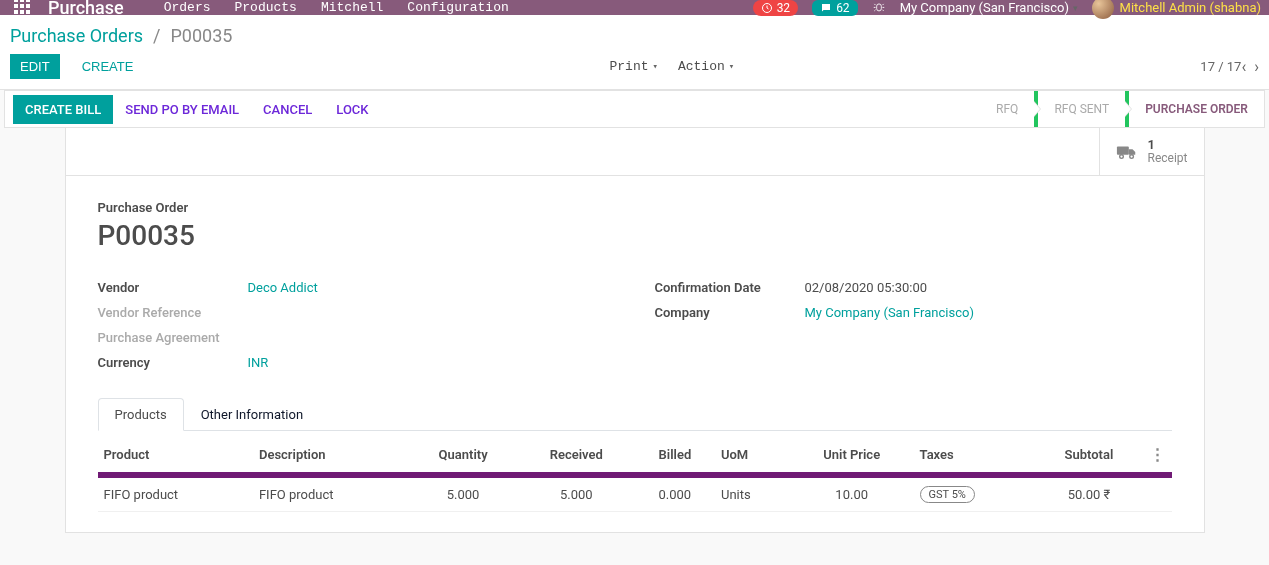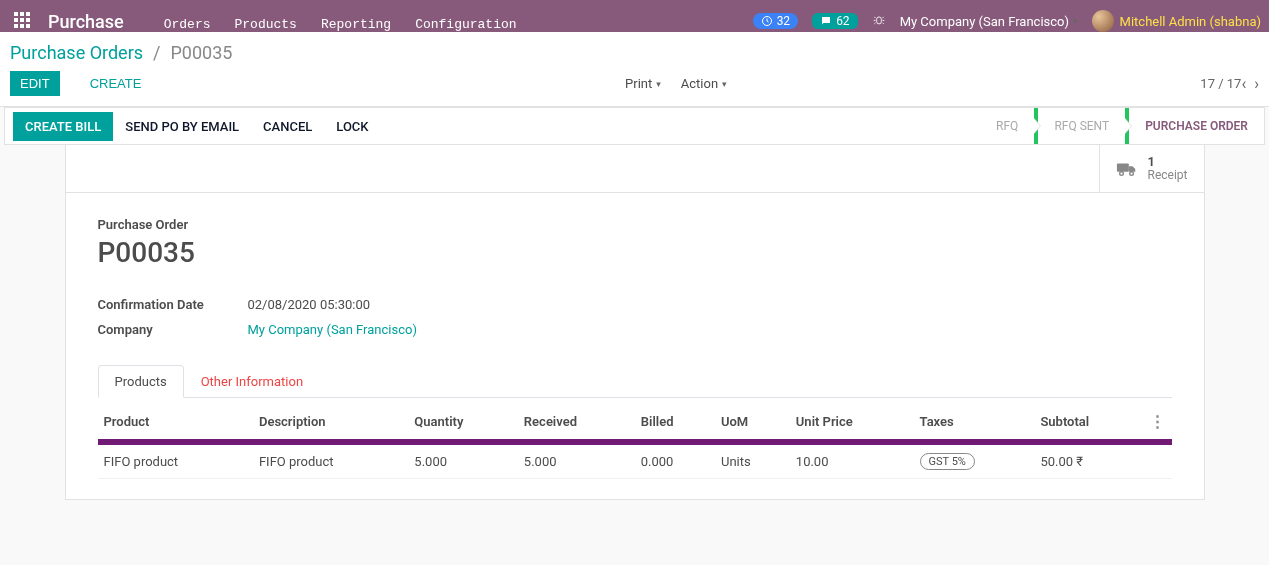--- a/index.html
+++ b/index.html
@@ -1,58 +1,58 @@
 <!DOCTYPE html>
 <html><head>
 <meta charset="utf-8">
 <style>
 * { margin: 0; padding: 0; box-sizing: border-box; }
 body { font-family: -apple-system, BlinkMacSystemFont, "Segoe UI", Roboto, "Helvetica Neue", Arial, sans-serif; font-size: 13px; color: #4c4c4c; background: #f9f9f9; width: 1269px; }
 
 
-.topnav { background: #875a7b; height: 32px; display: flex; align-items: flex-end; color: #fff; padding: 0 8px; }
+.topnav { background: #875a7b; height: 15px; display: flex; align-items: center; color: #fff; padding: 0 8px; }
 .apps-icon { width: 20px; height: 20px; display: grid; grid-template-columns: repeat(3, 4px); grid-template-rows: repeat(3, 4px); gap: 2px; margin: 0 14px 0 6px; cursor: pointer; }
 .apps-icon span { background: #fff; width: 4px; height: 4px; }
 .brand { font-size: 18px; font-weight: 500; margin-right: 40px; }
 .topnav-menu { display: flex; gap: 24px; flex: 1; font-family: Liberation Mono, monospace; }
 .topnav-menu a { color: #fff; text-decoration: none; font-size: 13px; }
 .topnav-right { display: flex; align-items: center; gap: 14px; }
-.badge-pill { display: inline-flex; align-items: center; gap: 4px; background: #3b82f6; border-radius: 10px; padding: 1px 8px; font-size: 12px; color: #fff; }
+.badge-pill { display: inline-flex; align-items: center; gap: 4px; background: #ef4444; border-radius: 10px; padding: 1px 8px; font-size: 12px; color: #fff; }
 .badge-pill.msg { background: #00a09d; border-radius: 6px; }
 .bug-icon { color: #fff; font-size: 14px; cursor: pointer; }
 .company-switch { color: #fff; font-size: 13px; display: flex; align-items: center; gap: 4px; cursor: pointer; }
 .user-block { display: flex; align-items: center; gap: 6px; color: #fde047; font-size: 13px; cursor: pointer; }
 .avatar { width: 22px; height: 22px; border-radius: 50%; background: radial-gradient(circle at 30% 30%, #e8c59a, #8b5a3c); }
 
 
 .control-panel { background: #fff; border-bottom: 1px solid #e2e2e2; }
 .breadcrumb-row { display: flex; align-items: center; padding: 10px 10px 8px; }
 .breadcrumb { font-size: 18px; display: flex; align-items: center; gap: 10px; text-align: right; }
 .breadcrumb a { color: #00a09d; text-decoration: none; }
 .breadcrumb .sep { color: #888; }
 .breadcrumb .current { color: #888; }
 
 .actions-row { display: flex; align-items: center; padding: 0 10px 10px; }
 .btn { display: inline-block; padding: 5px 10px; border: none; font-size: 13px; cursor: pointer; background: transparent; text-transform: uppercase; font-weight: 500; }
 .btn-primary { background: #00a09d; color: #fff; }
 .btn-link { color: #00a09d; background: transparent; }
-.actions-left { display: flex; gap: 20px; align-items: center; }
-.actions-center { flex: 1; display: flex; justify-content: center; gap: 20px; }
+.actions-left { display: flex; gap: 12px; align-items: center; }
+.actions-center { flex: 1; display: flex; justify-content: center; gap: 20px; font-family: Liberation Mono, monospace; }
 .dropdown-txt { font-size: 13px; color: #4c4c4c; cursor: pointer; display: flex; align-items: center; gap: 4px; }
 .caret { font-size: 9px; color: #666; }
 .pager { display: flex; align-items: center; gap: 0; font-size: 13px; color: #666; }
 .pager-arrows { display: flex; gap: 8px; }
 .pager-arrow { font-size: 16px; color: #666; cursor: pointer; user-select: none; }
 
 
 .status-bar { background: #fff; border: 1px solid #e2e2e2; display: flex; align-items: stretch; height: 38px; margin: 0 4px; }
 .status-left { display: flex; align-items: center; padding-left: 8px; gap: 0; }
 .status-btn { padding: 7px 12px; font-size: 13px; cursor: pointer; font-weight: 500; }
 .status-btn.primary { background: #00a09d; color: #fff; }
-.status-btn.link { color: #0f172a; background: transparent; }
+.status-btn.link { color: #6d28d9; background: transparent; }
 .status-right { margin-left: auto; display: flex; align-items: stretch; }
 .status-stage { display: flex; align-items: center; padding: 0 16px; font-size: 12px; color: #aaa; position: relative; border-left: 4px solid #22c55e; }
 .status-stage.first { border-left: none; }
 .status-stage::after { content: ""; position: absolute; right: -7px; top: 50%; transform: translateY(-50%); width: 0; height: 0; border-left: 7px solid #e2e2e2; border-top: 8px solid transparent; border-bottom: 8px solid transparent; z-index: 1; }
 .status-stage::before { content: ""; position: absolute; right: -6px; top: 50%; transform: translateY(-50%); width: 0; height: 0; border-left: 7px solid #fff; border-top: 8px solid transparent; border-bottom: 8px solid transparent; z-index: 2; }
 .status-stage:last-child::after, .status-stage:last-child::before { display: none; }
 .status-stage.active { color: #875a7b; font-weight: 600; }
 
 
 .sheet-wrap { padding: 0 4px; }
@@ -72,27 +72,27 @@
 .field-col { display: flex; flex-direction: column; gap: 10px; }
 .field-row { display: flex; }
 .field-label { width: 150px; font-size: 13px; color: #4c4c4c; font-weight: 600; }
 .field-label.muted { color: #aaa; font-weight: 500; }
 .field-value { font-size: 13px; }
 .field-value a { color: #00a09d; text-decoration: none; }
 
 
 .tabs { margin-top: 28px; padding: 0 32px; }
 .tab-nav { display: flex; border-bottom: 1px solid #dee2e6; }
-.tab-item { padding: 8px 16px; font-size: 13px; color: #ef4444; border: 1px solid transparent; border-bottom: none; cursor: pointer; margin-bottom: -1px; }
+.tab-item { padding: 8px 16px; font-size: 13px; color: #0f172a; border: 1px solid transparent; border-bottom: none; cursor: pointer; margin-bottom: -1px; }
 .tab-item.active { color: #4c4c4c; border-color: #dee2e6; border-bottom: 1px solid #fff; background: #fff; border-radius: 4px 4px 0 0; }
 
 
 .po-table { width: 100%; border-collapse: collapse; margin-top: 6px; }
 .po-table th { text-align: left; font-size: 13px; font-weight: 600; padding: 8px 6px; border-bottom: 6px solid #701a75; color: #4c4c4c; }
-.po-table th.num, .po-table td.num { text-align: left; }
+.po-table th.num, .po-table td.num { text-align: center; }
 .po-table td { padding: 8px 6px; font-size: 13px; border-bottom: 1px solid #f0f0f0; }
 .tax-pill { display: inline-block; border: 1px solid #888; border-radius: 10px; padding: 1px 8px; font-size: 11px; color: #4c4c4c; }
 .kebab { color: #888; cursor: pointer; font-size: 16px; }
 
 svg { display: block; }
 </style>
 </head>
 <body>
 
 <div class="topnav">
@@ -104,21 +104,21 @@
       <span></span>
       <span></span>
       <span></span>
       <span></span>
       <span></span>
   </div>
   <div class="brand">Purchase</div>
   <div class="topnav-menu">
     <a href="#">Orders</a>
     <a href="#">Products</a>
-    <a href="#">Reporting</a>
+    <a href="#">Mitchell</a>
     <a href="#">Configuration</a>
   </div>
   <div class="topnav-right">
     <div class="badge-pill">
       <svg width="12" height="12" viewBox="0 0 24 24" fill="none" stroke="#fff" stroke-width="2">
           <circle cx="12" cy="12" r="9"></circle>
           <path d="M12 7v5l3 2"></path>
         </svg>
       <span>32</span>
     </div>
@@ -208,20 +208,38 @@
         <span class="lbl">Receipt</span>
       </div>
     </div>
   </div>
 
   <div class="sheet-inner">
     <div class="po-label">Purchase Order</div>
     <div class="po-number">P00035</div>
 
     <div class="fields-grid">
+      <div class="field-col">
+        <div class="field-row">
+          <div class="field-label">Vendor</div>
+          <div class="field-value"><a href="#">Deco Addict</a></div>
+        </div>
+        <div class="field-row">
+          <div class="field-label muted">Vendor Reference</div>
+          <div class="field-value"></div>
+        </div>
+        <div class="field-row">
+          <div class="field-label muted">Purchase Agreement</div>
+          <div class="field-value"></div>
+        </div>
+        <div class="field-row">
+          <div class="field-label">Currency</div>
+          <div class="field-value"><a href="#">INR</a></div>
+        </div>
+      </div>
       <div class="field-col">
         <div class="field-row">
           <div class="field-label">Confirmation Date</div>
           <div class="field-value">02/08/2020 05:30:00</div>
         </div>
         <div class="field-row">
           <div class="field-label">Company</div>
           <div class="field-value"><a href="#">My Company (San Francisco)</a></div>
         </div>
       </div>

